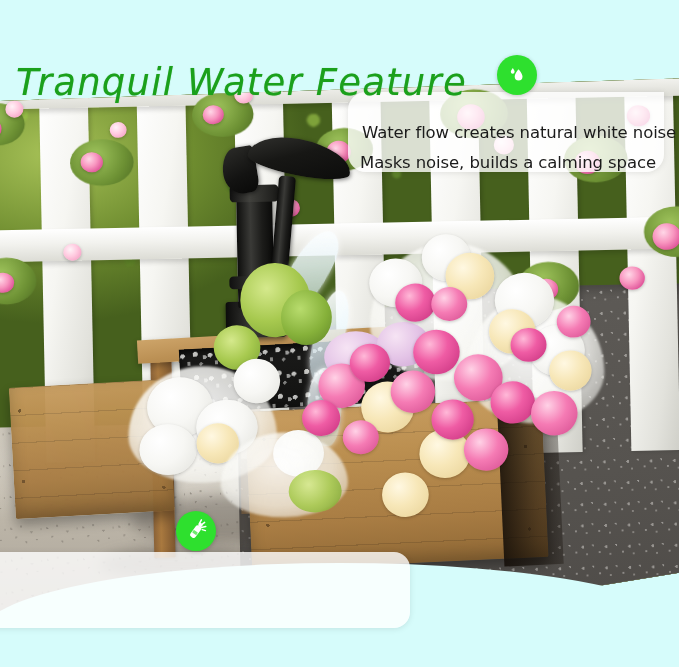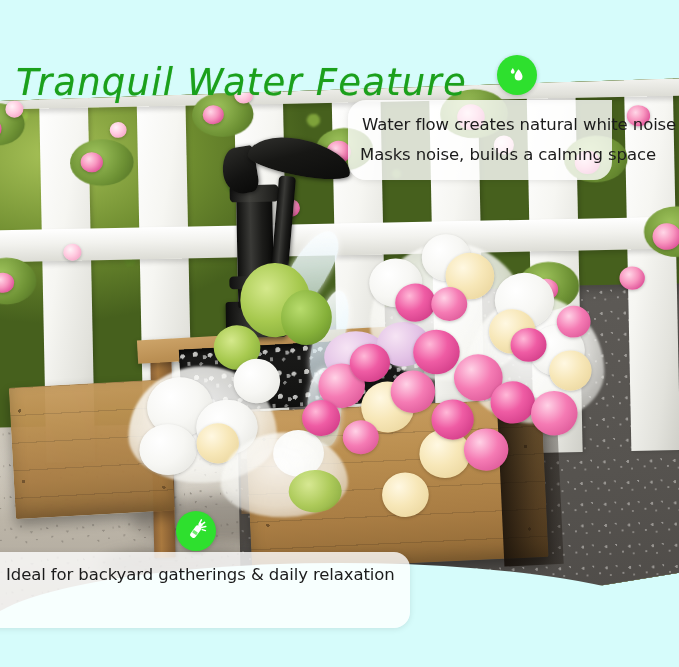--- a/index.html
+++ b/index.html
@@ -269,25 +269,25 @@
 
   
   .panel {
     position: absolute;
     background: rgba(255,255,255,0.80);
     z-index: 20;
     box-shadow: 0 1px 6px rgba(0,0,0,.10);
   }
   .panel-top {
     left: 348px;
-    top: 100px;
-    width: 264px;
+    top: 92px;
+    width: 316px;
     height: 80px;
     border-radius: 18px 0 18px 18px;
-    padding: 10px 14px 0 12px;
+    padding: 26px 14px 0 12px;
   }
   .panel-bottom {
     left: -8px;
     top: 552px;
     width: 418px;
     height: 76px;
     border-radius: 0 16px 16px 0;
     padding: 8px 10px 0 14px;
   }
   .panel-line {
@@ -483,21 +483,20 @@
 
   <div class="bottom-band"></div>
   <div class="bottom-flat"></div>
 
   <div class="panel panel-top">
     <div class="panel-line">Water flow creates natural white noise</div>
     <div class="panel-line">Masks noise, builds a calming space</div>
   </div>
 
   <div class="panel panel-bottom">
-    <div class="panel-line">Ideal for backyard gatherings &amp; daily relaxation</div>
   </div>
 
   <div class="badge badge-water">
     <span>
       <svg width="24" height="24" viewBox="0 0 24 24" aria-hidden="true">
         <path d="M14.4 7.2c1.9 2.6 3.1 4.6 3.1 6.4a3.9 3.9 0 1 1-7.8 0c0-2.1 1.6-4.4 3.3-6.9.4-.6 1-.2 1.4.5z" fill="#ffffff"></path>
         <path d="M8.1 5.6c.9 1.3 1.5 2.3 1.5 3.2a1.9 1.9 0 1 1-3.8 0c0-1 .8-2.2 1.6-3.4.2-.3.5-.2.7.2z" fill="#ffffff"></path>
       </svg>
     </span>
   </div>

